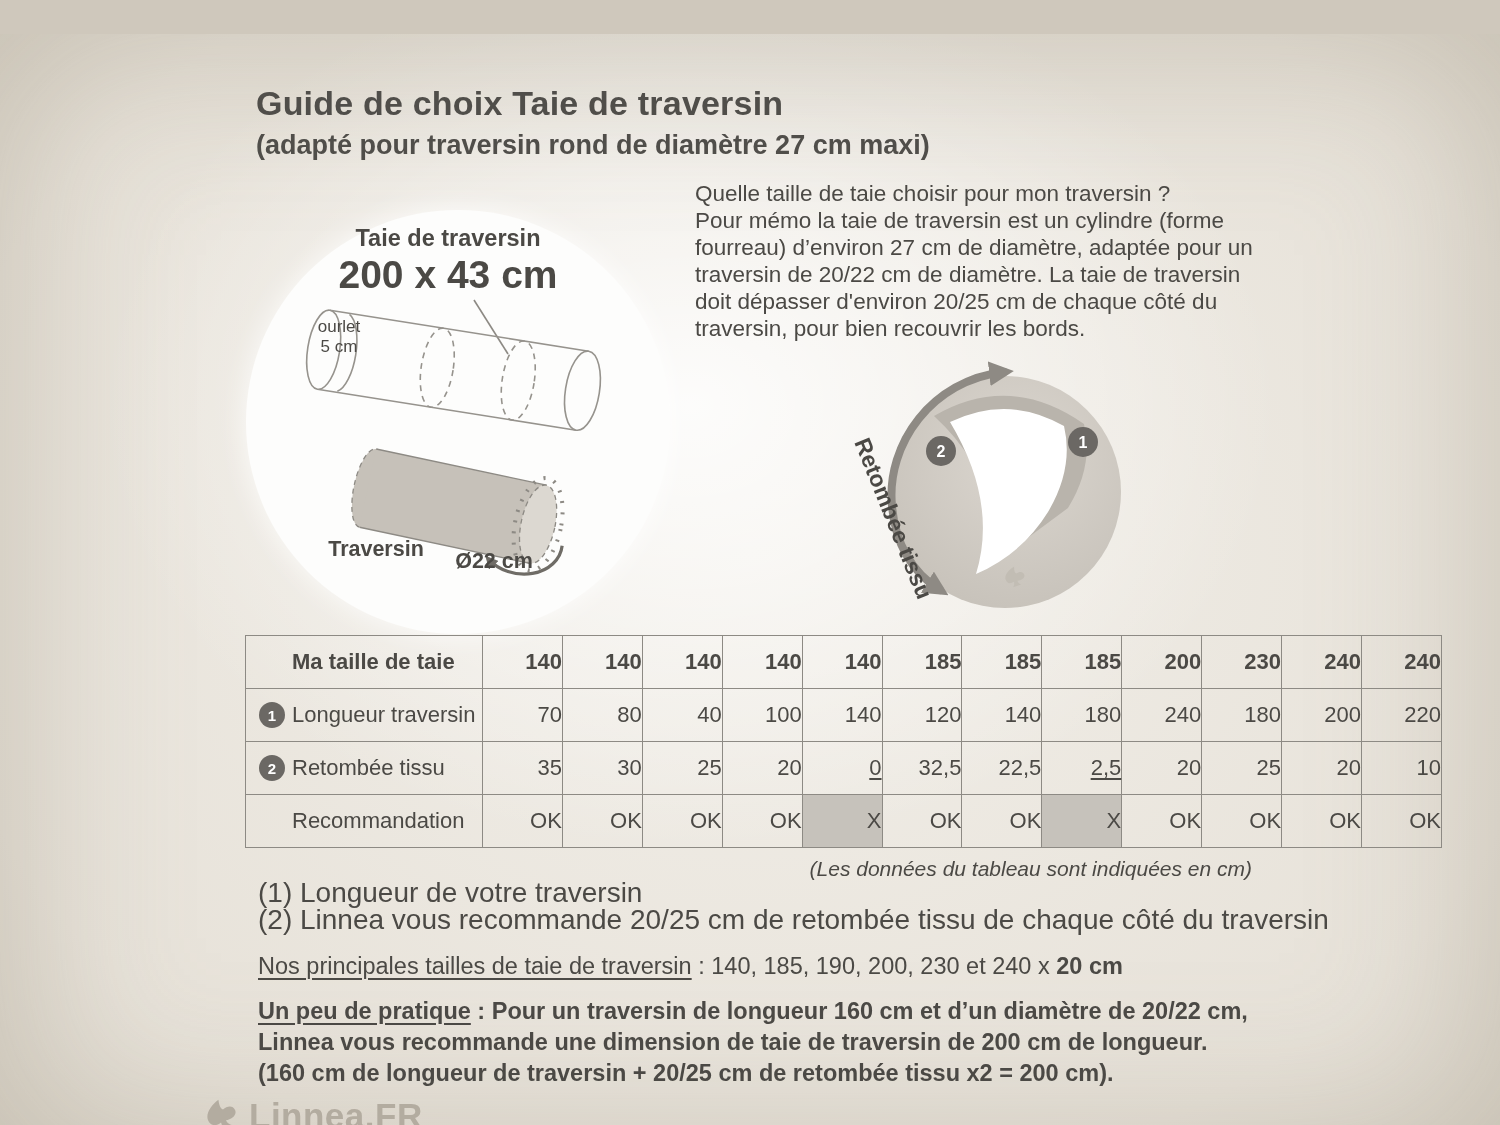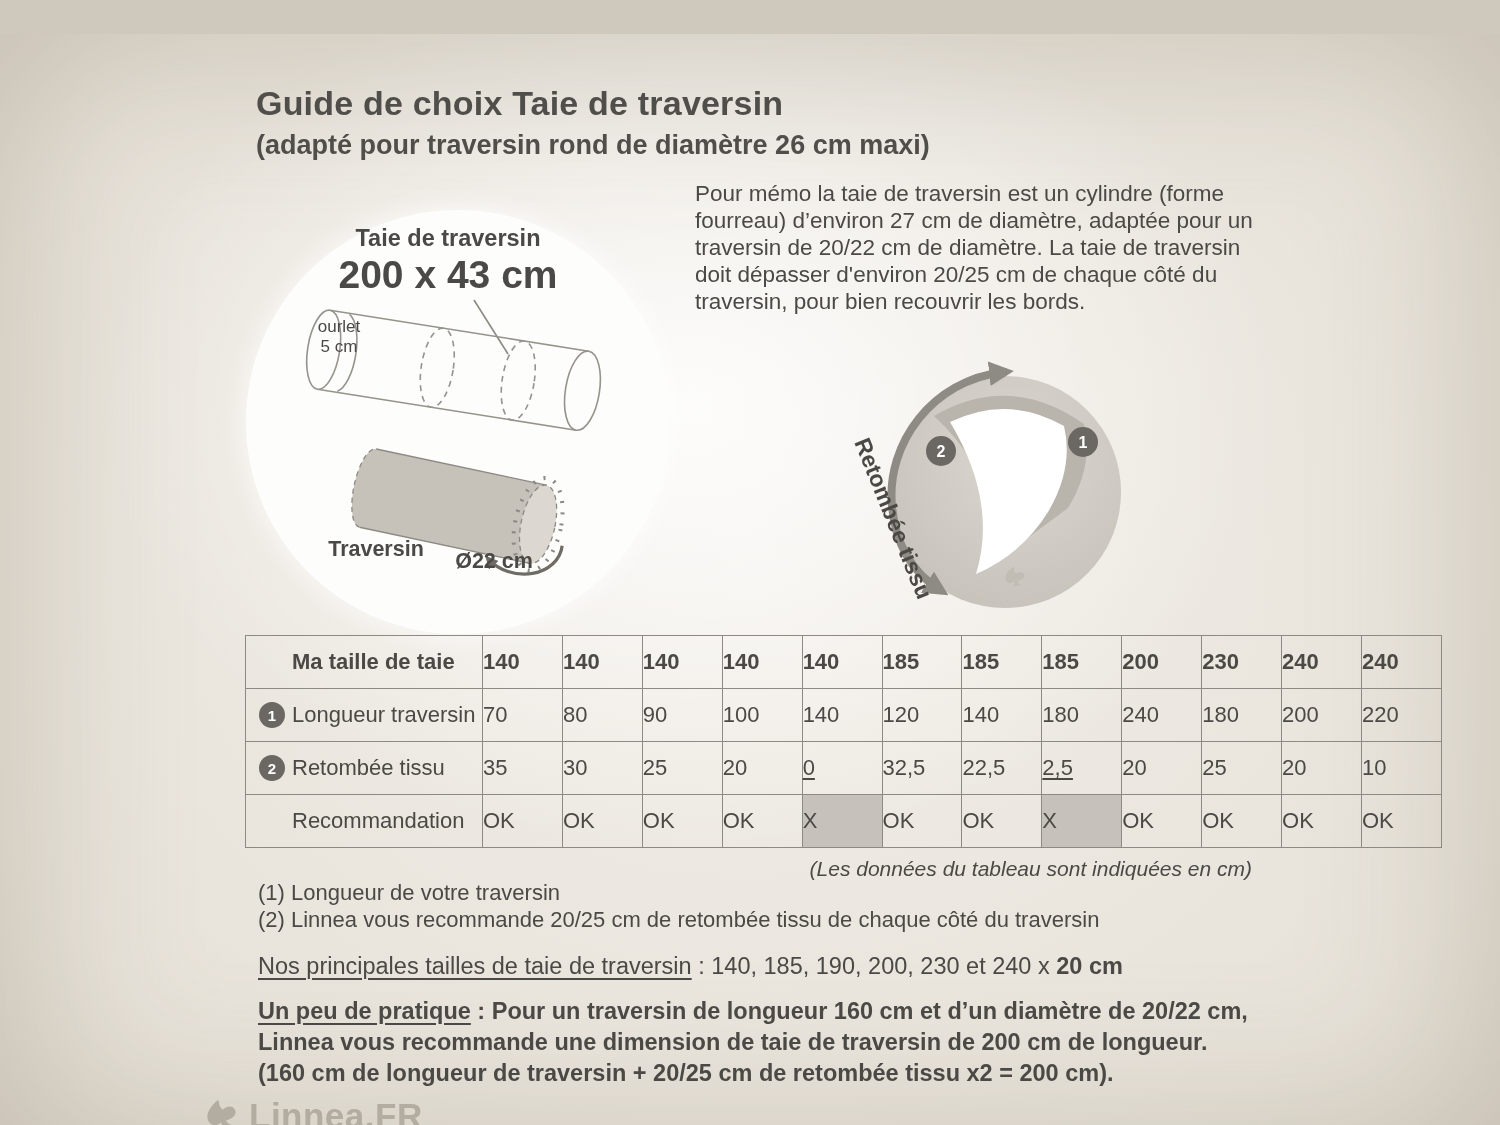--- a/index.html
+++ b/index.html
@@ -25,54 +25,54 @@
   .fold-svg { position:absolute; left:838px; top:320px; }
   svg text { font-family:"Liberation Sans", sans-serif; fill:#4b4945; }
   .svg-b { font-weight:700; }
   .wht { fill:#ffffff; }
 
   .size-table {
     position:absolute; left:245px; top:601px; width:1197px;
     border-collapse:collapse; table-layout:fixed; font-size:22px; color:#4b4945;
   }
   .size-table th, .size-table td {
-    border:1.3px solid #8d8a84; height:53px; text-align:left; padding:0; font-weight:400;
+    border:1.3px solid #8d8a84; height:53px; text-align:right; padding:0; font-weight:400;
   }
   .size-table th { font-weight:700; }
   .size-table .label-cell { text-align:left; padding-left:46px; position:relative; }
   .badge {
     position:absolute; left:13px; top:50%; transform:translateY(-50%);
     width:26px; height:26px; border-radius:50%; background:#6b6864; color:#fff;
     font-size:15px; font-weight:700; display:flex; align-items:center; justify-content:center;
   }
   .gray { background:#c6c2bb; }
   .und { text-decoration:underline; text-underline-offset:3px; }
 
   .table-note { position:absolute; left:245px; top:823px; width:1007px; text-align:right; font-style:italic; font-size:21px; }
 
-  .footnotes { position:absolute; left:258px; top:845px; font-size:22px; line-height:27px; }
+  .footnotes { position:absolute; left:258px; top:845px; font-size:28px; line-height:27px; }
 
   .sizes-line { position:absolute; left:258px; top:919px; font-size:23.5px; }
   .u { text-decoration:underline; text-underline-offset:4px; }
   .b { font-weight:700; }
 
   .practice { position:absolute; left:258px; top:962px; width:1090px; font-size:23.5px; line-height:31px;font-weight:bold; }
 
   .logo { position:absolute; left:204px; top:1062px; display:flex; align-items:center; gap:9px;
           color:#b3aca0; font-size:35px; font-weight:700; letter-spacing:.5px; }
   .logo svg { display:block; }
 </style>
 </head>
 <body>
 
 <div class="canvas">
 
   <div class="title-block">
     <h1>Guide de choix Taie de traversin</h1>
-    <h2>(adapté pour traversin rond de diamètre 26 cm maxi)</h2>
+    <h2>(adapté pour traversin rond de diamètre 27 cm maxi)</h2>
   </div>
 
   <svg class="taie-svg" width="432" height="432" viewBox="0 0 432 432">
     <defs>
       <marker id="ah-dark" viewBox="0 0 10 10" refX="7" refY="5" markerWidth="4" markerHeight="4" orient="auto-start-reverse">
         <path d="M0 0 L10 5 L0 10 Z" fill="#6f6c66"></path>
       </marker>
       <marker id="ah-gray" viewBox="0 0 10 10" refX="6" refY="5" markerWidth="3.1" markerHeight="3.1" orient="auto-start-reverse">
         <path d="M0 0 L10 5 L0 10 Z" fill="#8e8a84"></path>
       </marker>
@@ -99,20 +99,21 @@
       <line x1="124" y1="340" x2="298" y2="340" stroke="#8d8a84" stroke-width="1.3"></line>
       <ellipse cx="298" cy="300" rx="17" ry="40" fill="#dcd8d1" stroke="#8d8a84" stroke-width="1.3" stroke-dasharray="5 4"></ellipse>
       <ellipse cx="298" cy="300" rx="23" ry="47" fill="none" stroke="#8d8a84" stroke-width="4" stroke-dasharray="2 9"></ellipse>
       <path d="M 326 316 A 42 34 0 0 1 256 344" fill="none" stroke="#6f6c66" stroke-width="3.2" marker-end="url(#ah-dark)"></path>
     </g>
     <text x="134" y="350" text-anchor="middle" font-size="21.5" class="svg-b">Traversin</text>
     <text x="252" y="362" text-anchor="middle" font-size="21.5" class="svg-b">Ø22 cm</text>
   </svg>
 
   <div class="intro">
+    <p>Quelle taille de taie choisir pour mon traversin ?</p>
     <p>Pour mémo la taie de traversin est un cylindre (forme fourreau) d’environ 27 cm de diamètre, adaptée pour un traversin de 20/22 cm de diamètre. La taie de traversin doit dépasser d'environ 20/25 cm de chaque côté du traversin, pour bien recouvrir les bords.</p>
   </div>
 
   <svg class="fold-svg" width="300" height="266" viewBox="0 0 300 266">
     <defs>
       <radialGradient id="foldbg" cx="55%" cy="35%" r="75%">
         <stop offset="0%" stop-color="#dbd6cf"></stop>
         <stop offset="100%" stop-color="#c5c0b8"></stop>
       </radialGradient>
     </defs>
@@ -144,21 +145,21 @@
           <th>185</th>
           <th>200</th>
           <th>230</th>
           <th>240</th>
           <th>240</th>
         </tr>
         <tr>
           <td class="label-cell"><span class="badge">1</span><span>Longueur traversin</span></td>
           <td><span>70</span></td>
           <td><span>80</span></td>
-          <td><span>90</span></td>
+          <td><span>40</span></td>
           <td><span>100</span></td>
           <td><span>140</span></td>
           <td><span>120</span></td>
           <td><span>140</span></td>
           <td><span>180</span></td>
           <td><span>240</span></td>
           <td><span>180</span></td>
           <td><span>200</span></td>
           <td><span>220</span></td>
         </tr>

